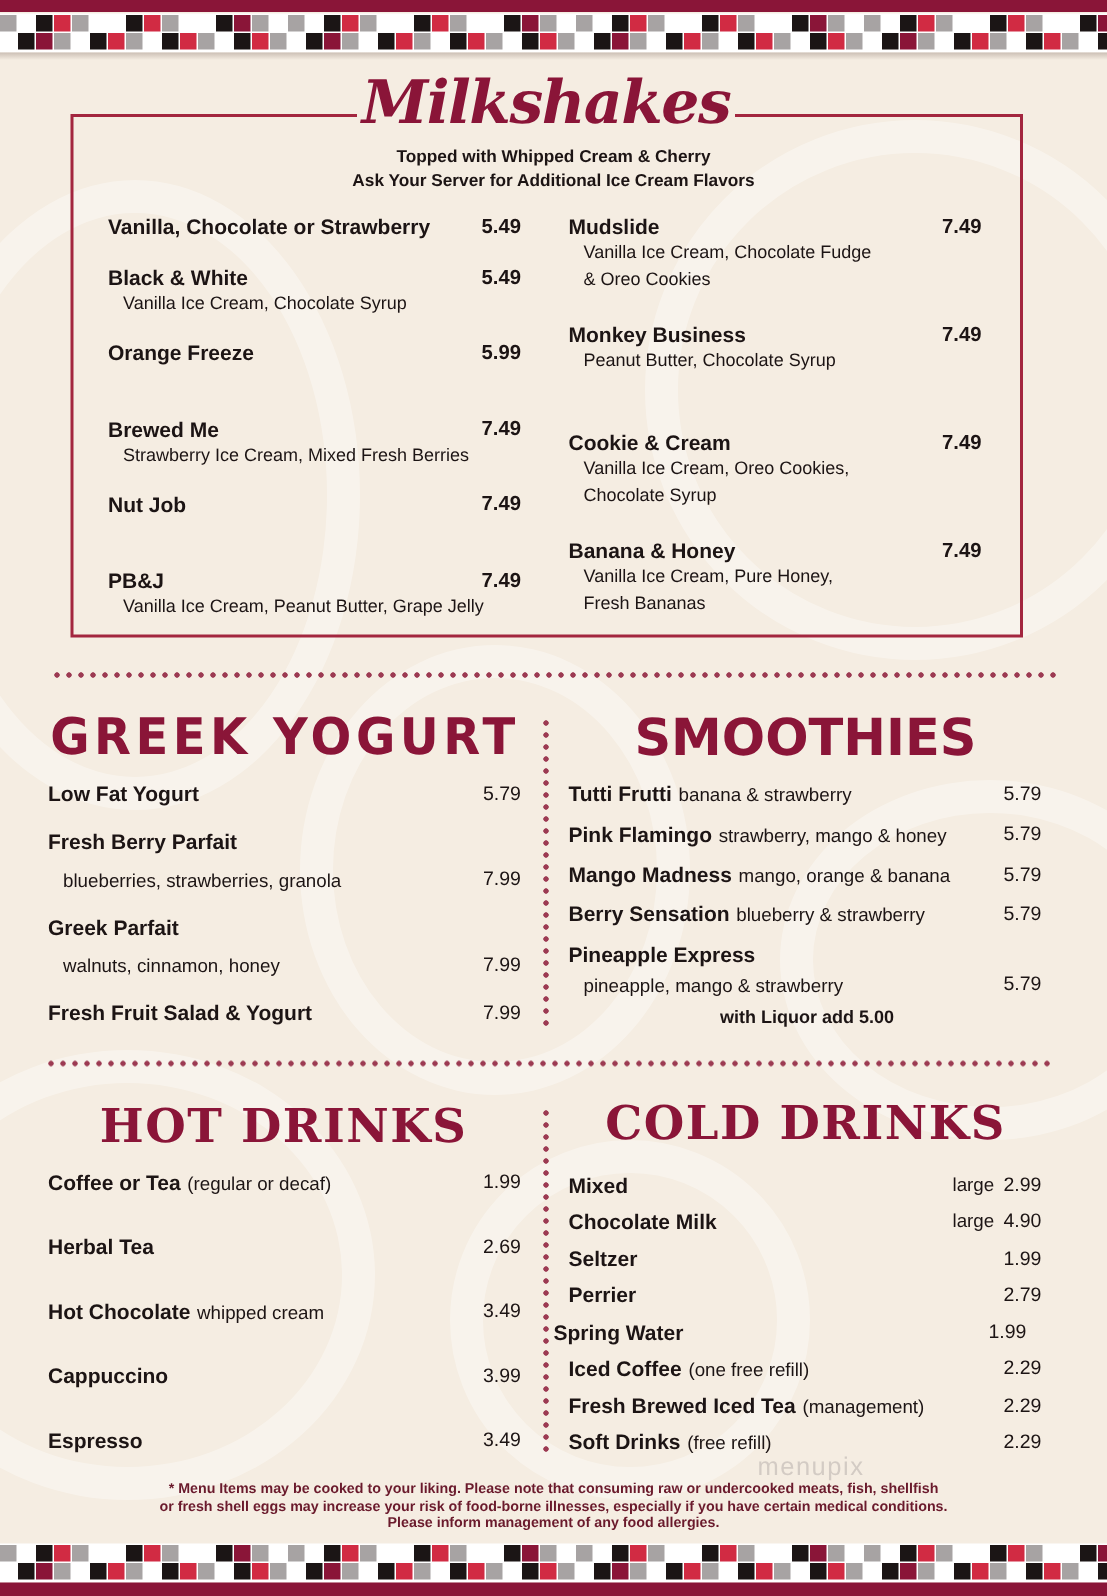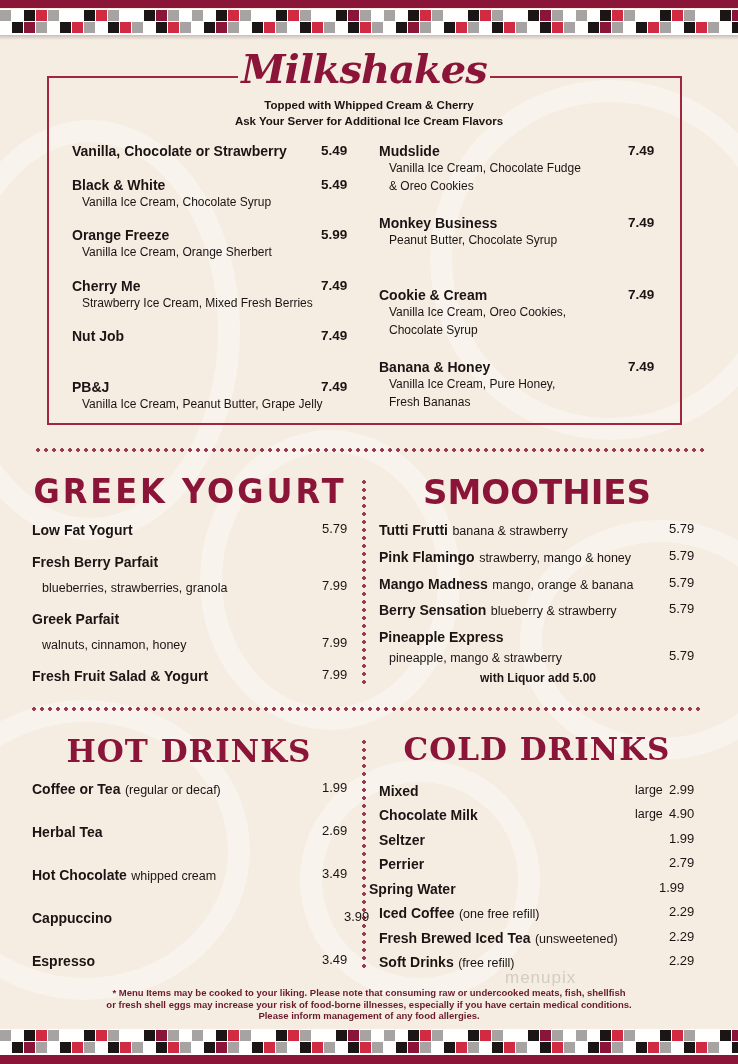--- a/index.html
+++ b/index.html
@@ -256,25 +256,24 @@
   <div class="name">Vanilla, Chocolate or Strawberry</div>
   <div class="price" style="left:249px;">5.49</div>
 </div>
 <div class="item" style="left:72px;top:177px;width:278px;">
   <div class="name">Black &amp; White</div>
   <div class="desc">Vanilla Ice Cream, Chocolate Syrup</div>
   <div class="price" style="left:249px;">5.49</div>
 </div>
 <div class="item" style="left:72px;top:227px;width:278px;">
   <div class="name">Orange Freeze</div>
-  <div class="desc">Vanilla Ice Cream, Orange Sherbert</div>
   <div class="price" style="left:249px;">5.99</div>
 </div>
 <div class="item" style="left:72px;top:278px;width:278px;">
-  <div class="name">Cherry Me</div>
+  <div class="name">Brewed Me</div>
   <div class="desc">Strawberry Ice Cream, Mixed Fresh Berries</div>
   <div class="price" style="left:249px;">7.49</div>
 </div>
 <div class="item" style="left:72px;top:328px;width:278px;">
   <div class="name">Nut Job</div>
   <div class="price" style="left:249px;">7.49</div>
 </div>
 <div class="item" style="left:72px;top:379px;width:278px;">
   <div class="name">PB&amp;J</div>
   <div class="desc">Vanilla Ice Cream, Peanut Butter, Grape Jelly</div>
@@ -375,21 +374,21 @@
   <span class="n">Herbal Tea</span>
   <span class="p" style="left:290px;">2.69</span>
 </div>
 <div class="row-line" style="left:32px;top:866px;width:318px;">
   <span class="n">Hot Chocolate</span>
   <span class="d">whipped cream</span>
   <span class="p" style="left:290px;">3.49</span>
 </div>
 <div class="row-line" style="left:32px;top:909px;width:318px;">
   <span class="n">Cappuccino</span>
-  <span class="p" style="left:290px;margin-left:22px;">3.99</span>
+  <span class="p" style="left:290px;">3.99</span>
 </div>
 <div class="row-line" style="left:32px;top:952px;width:318px;">
   <span class="n">Espresso</span>
   <span class="p" style="left:290px;">3.49</span>
 </div>
 
 <div class="section-title slab-title" style="left:378px;top:731px;width:318px;">COLD DRINKS</div>
 <div class="row-line" style="left:379px;top:782px;width:318px;">
   <span class="n">Mixed</span>
   <span class="sz" style="left:256px;">large</span>
@@ -412,21 +411,21 @@
   <span class="n">Spring Water</span>
   <span class="p" style="left:290px;">1.99</span>
 </div>
 <div class="row-line" style="left:379px;top:904px;width:318px;">
   <span class="n">Iced Coffee</span>
   <span class="d">(one free refill)</span>
   <span class="p" style="left:290px;">2.29</span>
 </div>
 <div class="row-line" style="left:379px;top:929px;width:318px;">
   <span class="n">Fresh Brewed Iced Tea</span>
-  <span class="d">(unsweetened)</span>
+  <span class="d">(management)</span>
   <span class="p" style="left:290px;">2.29</span>
 </div>
 <div class="row-line" style="left:379px;top:953px;width:318px;">
   <span class="n">Soft Drinks</span>
   <span class="d">(free refill)</span>
   <span class="p" style="left:290px;">2.29</span>
 </div>
 
 <div class="watermark">menupix</div>
 

